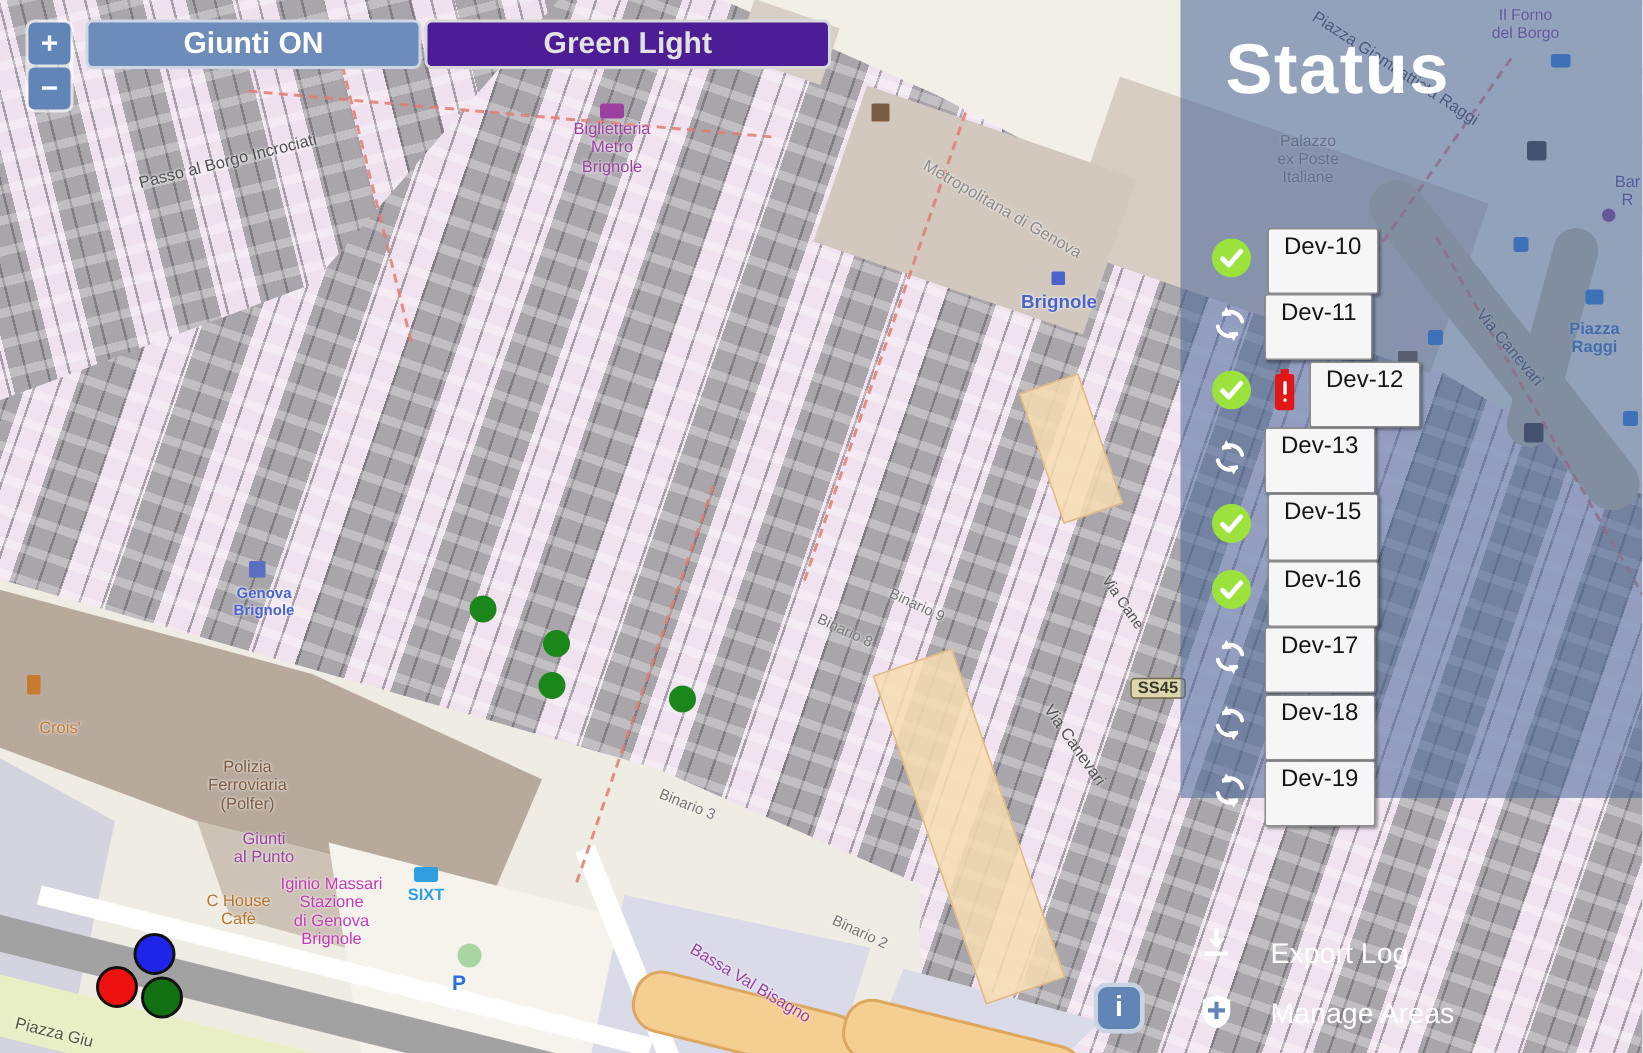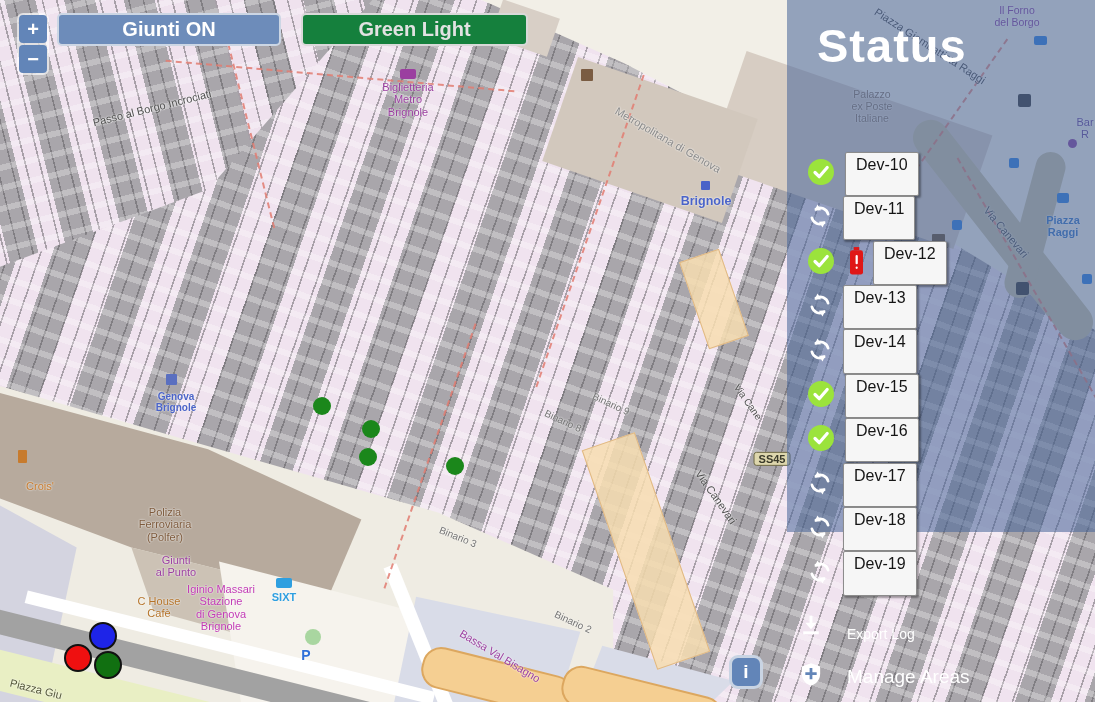--- a/index.html
+++ b/index.html
@@ -36,34 +36,34 @@
   .marker{position:absolute;border-radius:50%;transform:translate(-50%,-50%);}
 
   
   #zoomctl{position:absolute;left:17px;top:13px;width:32px;background:rgba(255,255,255,.65);
     border-radius:6px;padding:2px;box-sizing:border-box;display:flex;flex-direction:column;gap:2px;z-index:30;}
   .zbtn{width:28px;height:28px;background:#6285b8;color:#fff;font-weight:bold;font-size:20px;
     border:none;border-radius:4px;display:flex;align-items:center;justify-content:center;cursor:pointer;padding:0;}
   .topbtn{position:absolute;top:13px;height:33px;border-radius:5px;font-weight:bold;font-size:20px;
     display:flex;align-items:center;justify-content:center;z-index:30;cursor:pointer;box-sizing:border-box;}
   #alarm-btn{left:57px;width:224px;background:#6d8cba;border:2px solid #ccd6e4;color:#fff;}
-  #green-btn{left:301px;width:227px;background:#15803d;border:2px solid #d9d9d9;color:#e2e2e2;}
+  #green-btn{left:283px;width:271px;background:#4c1d95;border:2px solid #d9d9d9;color:#e2e2e2;}
   #info-btn{position:absolute;left:729px;top:655px;width:34px;height:34px;background:#6285b8;
     border:3px solid rgba(245,245,245,.7);border-radius:9px;color:#fff;font-weight:bold;font-size:19px;
     display:flex;align-items:center;justify-content:center;z-index:30;cursor:pointer;box-sizing:border-box;}
 
   
   #sidebar{position:absolute;left:787px;top:0;width:308px;height:532px;
     background:rgba(73,102,153,.56);z-index:20;color:#fff;}
   #panel-title{position:absolute;left:30px;top:18px;margin:0;font-size:47px;font-weight:bold;letter-spacing:1px;}
   .srow{position:absolute;display:flex;align-items:center;cursor:pointer;}
   #init-row{left:10px;top:106px;}
   #init-row .stext{margin-left:18px;font-size:19px;}
   #export-row{left:13px;top:612px;}
-  #export-row .stext{margin-left:25px;font-size:14px;margin-top:14px;}
+  #export-row .stext{margin-left:25px;font-size:19px;margin-top:14px;}
   #manage-row{left:13px;top:662px;}
   #manage-row .stext{margin-left:25px;font-size:19px;}
   #device-list{position:absolute;left:0;top:161px;width:308px;}
   .dev-row{display:flex;align-items:center;height:26px;margin-bottom:18.4px;padding-left:21px;cursor:pointer;}
   .chip{display:inline-block;background:#f6f6f6;border:1px solid #8c8c8c;border-radius:2px;
     padding:2px 10px 21px;font-size:16px;color:#151515;line-height:1.2;
     box-shadow:1.5px 1.5px 2px rgba(0,0,0,.35);margin-left:11px;}
   .chip.after-batt{margin-left:10px;}
   .batt{margin-left:16px;}
 </style>
@@ -218,29 +218,20 @@
         <div class="dev-row">
           <span><svg width="24" height="24" viewBox="0 0 24 24" style="transform:rotate(15deg)">
               <path d="M19.4 8.2 A8.2 8.2 0 0 0 6.2 6.4" fill="none" stroke="#fff" stroke-width="2.7" stroke-linecap="round"></path>
               <polygon points="6.6,1.6 5.4,8.4 11.6,6.2" fill="#fff"></polygon>
               <path d="M4.6 15.8 A8.2 8.2 0 0 0 17.8 17.6" fill="none" stroke="#fff" stroke-width="2.7" stroke-linecap="round"></path>
               <polygon points="17.4,22.4 18.6,15.6 12.4,17.8" fill="#fff"></polygon>
             </svg></span>
           <span class="chip">Dev-13</span>
         </div>
         <div class="dev-row">
-          <span><svg width="24" height="24" viewBox="0 0 24 24" style="transform:rotate(15deg)">
-              <path d="M19.4 8.2 A8.2 8.2 0 0 0 6.2 6.4" fill="none" stroke="#fff" stroke-width="2.7" stroke-linecap="round"></path>
-              <polygon points="6.6,1.6 5.4,8.4 11.6,6.2" fill="#fff"></polygon>
-              <path d="M4.6 15.8 A8.2 8.2 0 0 0 17.8 17.6" fill="none" stroke="#fff" stroke-width="2.7" stroke-linecap="round"></path>
-              <polygon points="17.4,22.4 18.6,15.6 12.4,17.8" fill="#fff"></polygon>
-            </svg></span>
-          <span class="chip">Dev-14</span>
-        </div>
-        <div class="dev-row">
           <span><svg width="26" height="26" viewBox="0 0 26 26">
               <circle cx="13" cy="13" r="13" fill="#9be33c"></circle>
               <path d="M7 13.5 l4.2 4.2 l8 -9.2" stroke="#fff" stroke-width="3.2" fill="none" stroke-linecap="round" stroke-linejoin="round"></path>
             </svg></span>
           <span class="chip">Dev-15</span>
         </div>
         <div class="dev-row">
           <span><svg width="26" height="26" viewBox="0 0 26 26">
               <circle cx="13" cy="13" r="13" fill="#9be33c"></circle>
               <path d="M7 13.5 l4.2 4.2 l8 -9.2" stroke="#fff" stroke-width="3.2" fill="none" stroke-linecap="round" stroke-linejoin="round"></path>

